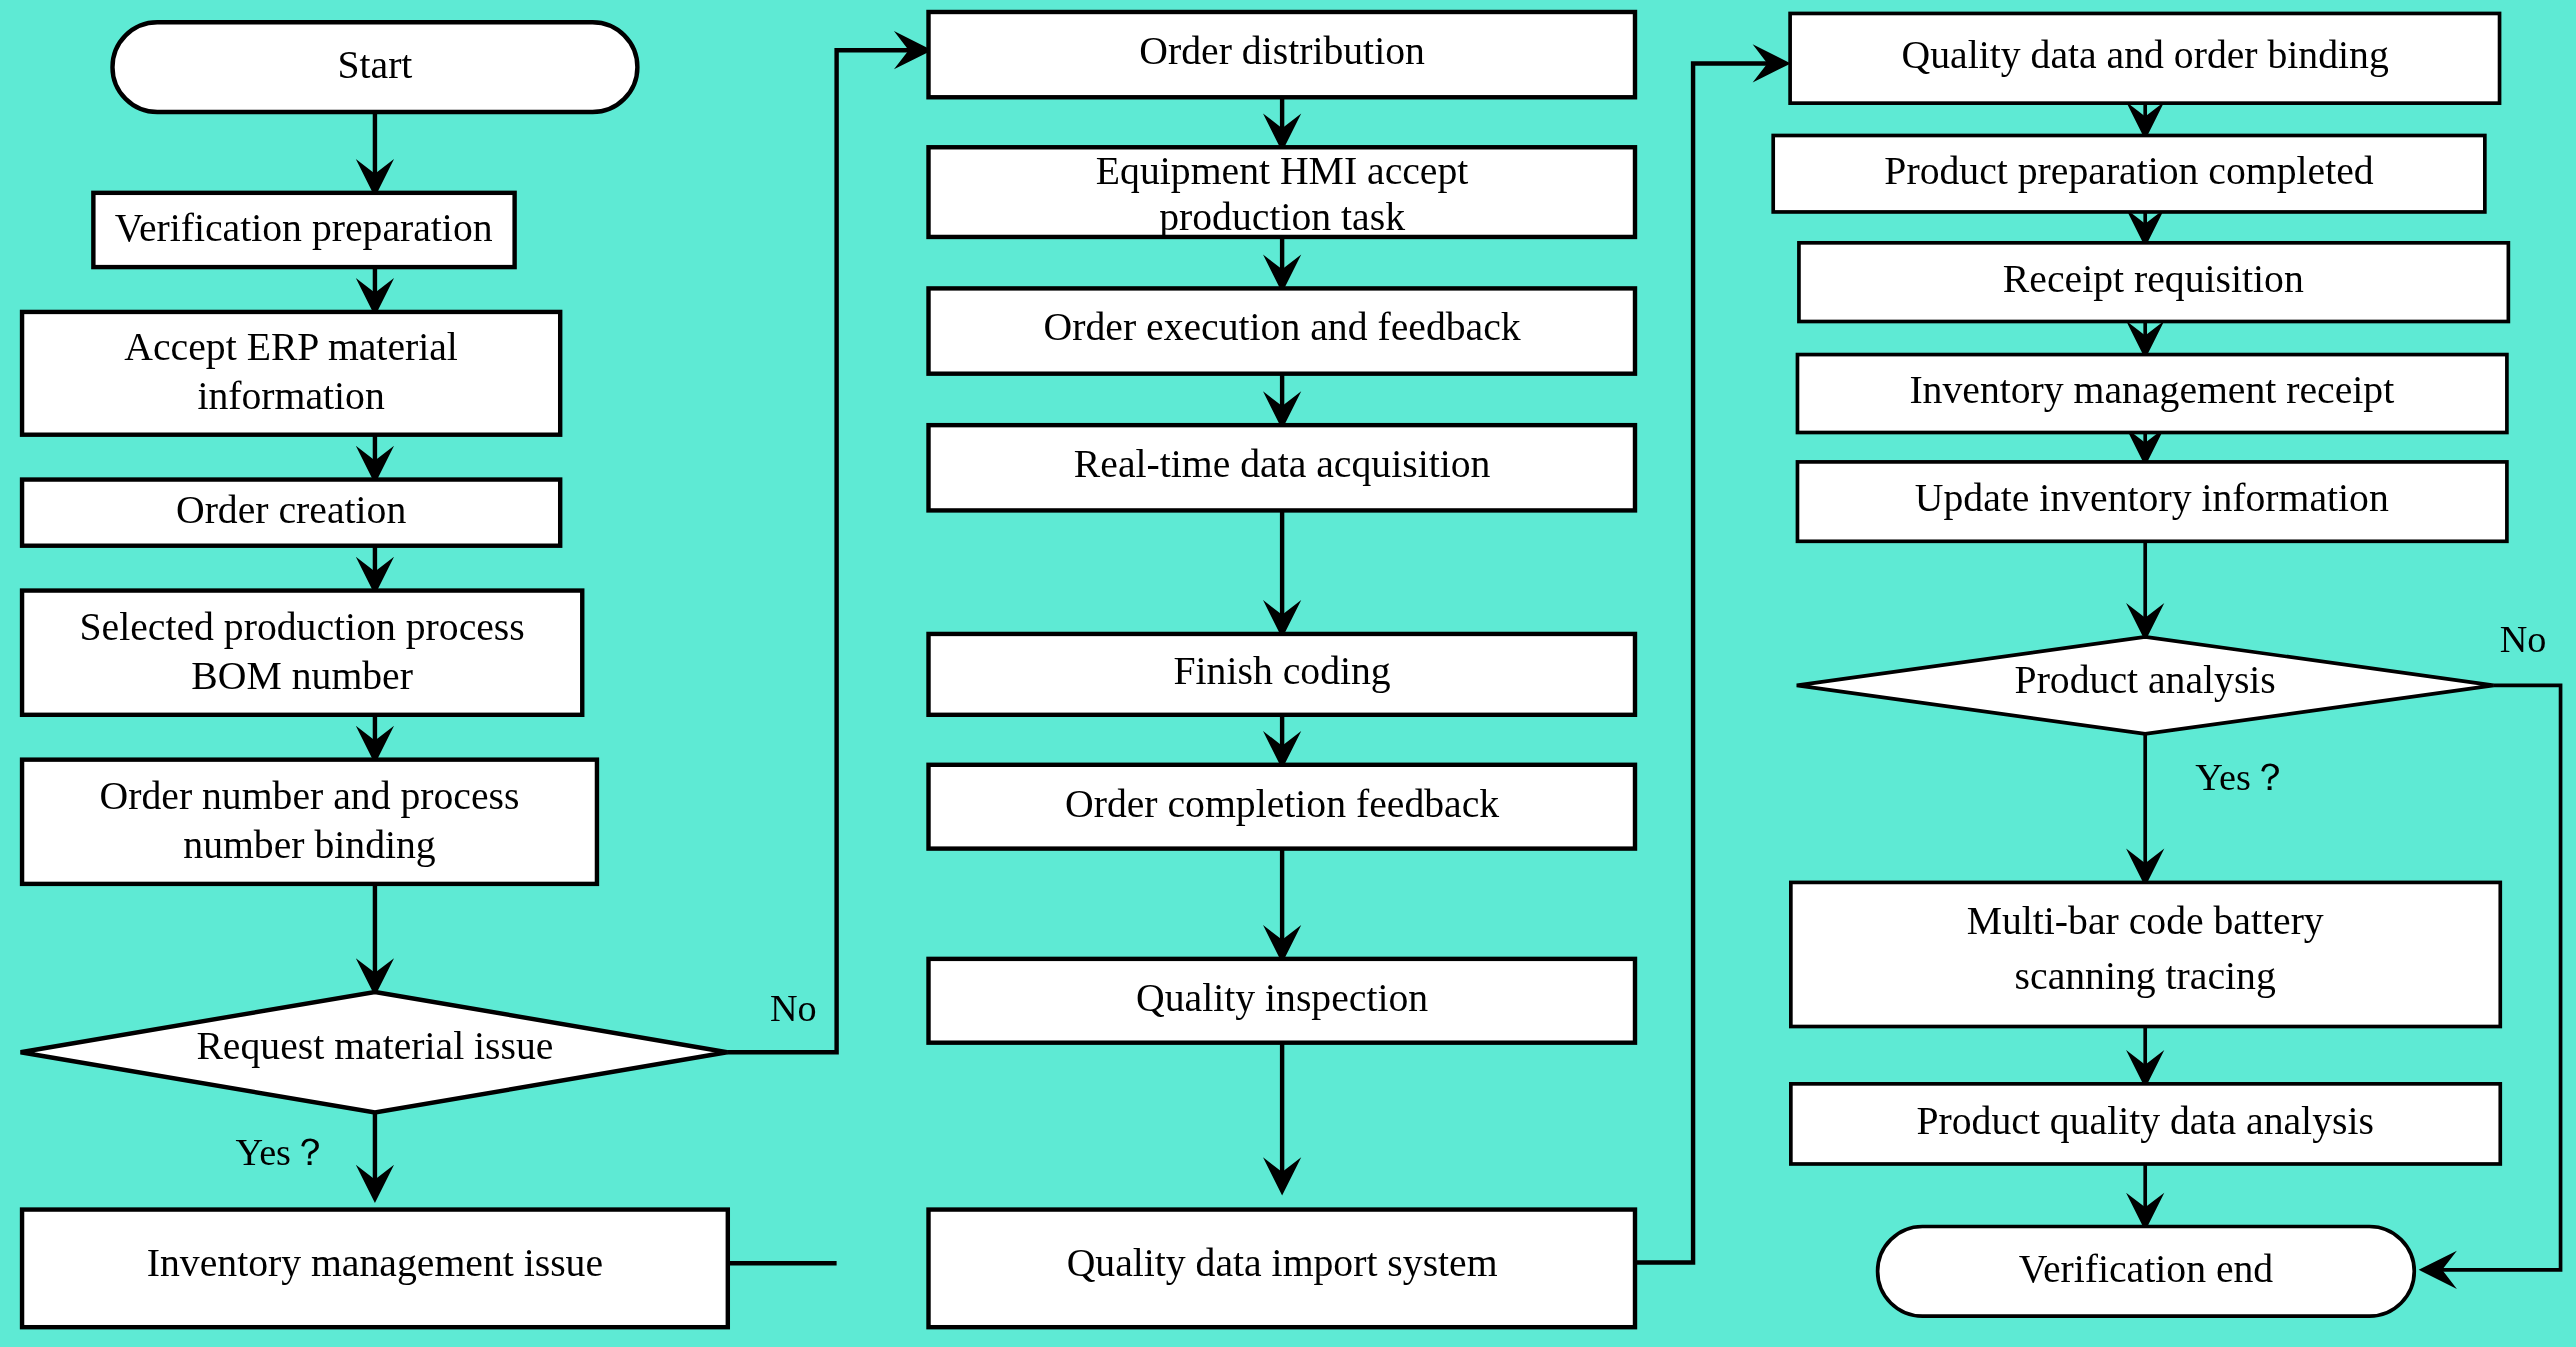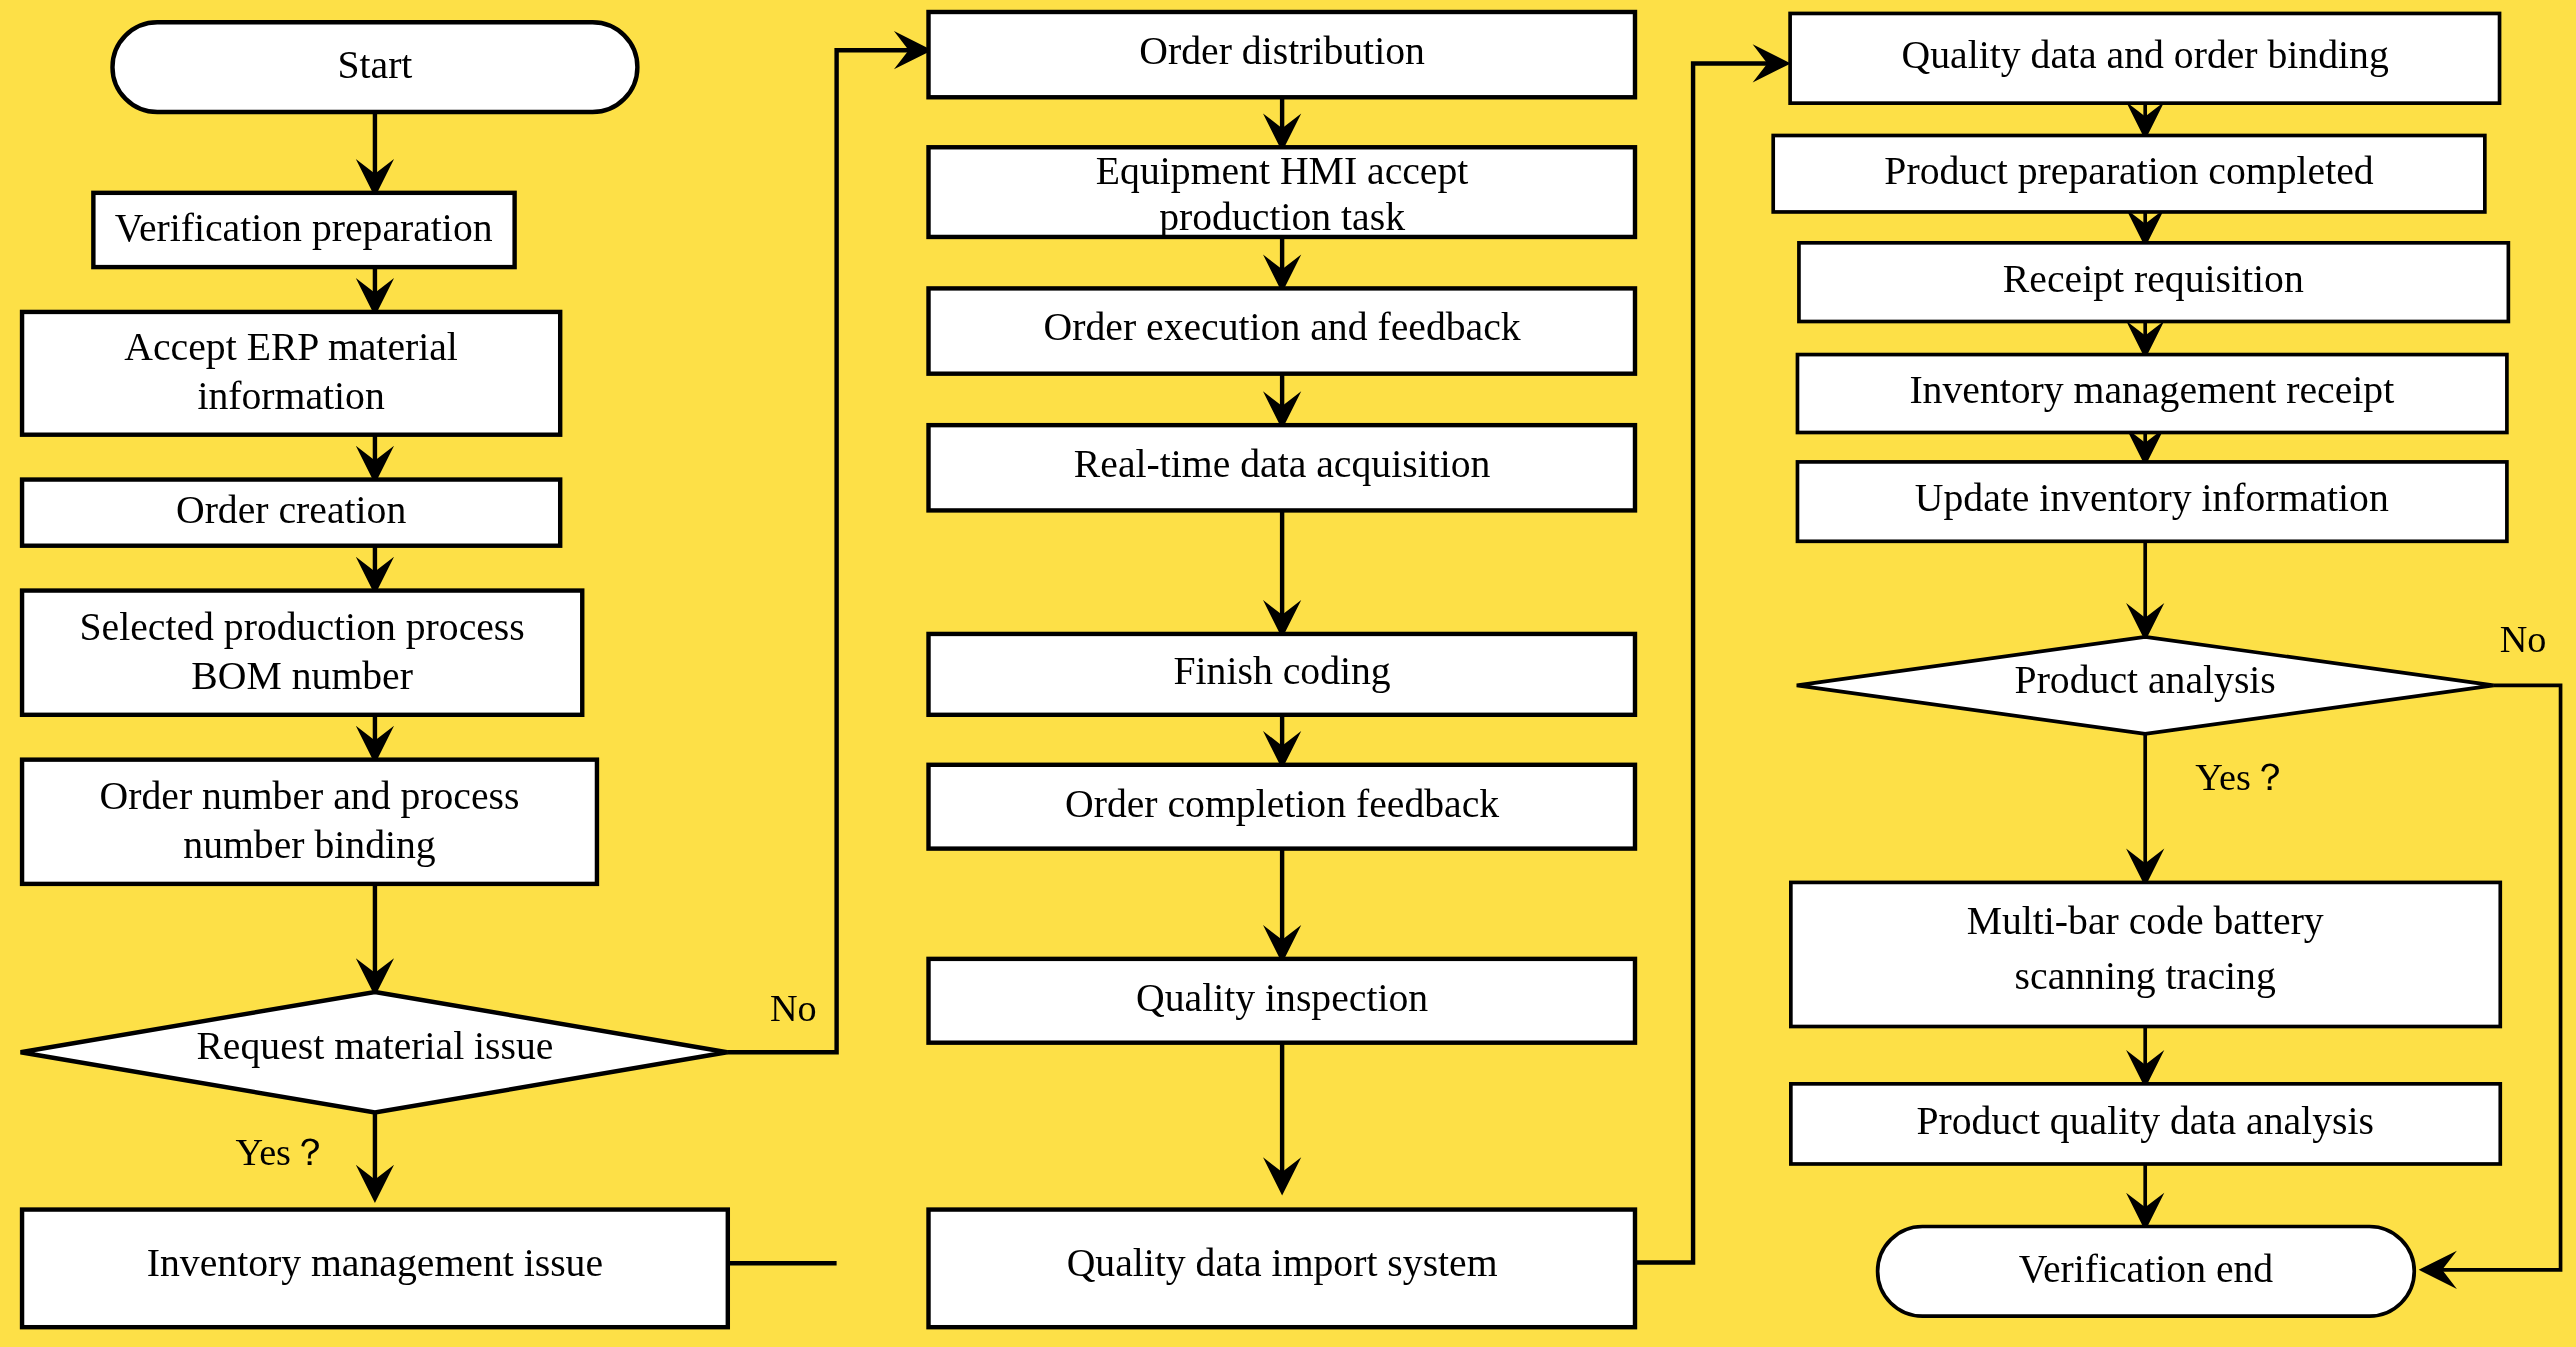--- a/index.html
+++ b/index.html
@@ -1,17 +1,17 @@
 <!DOCTYPE html>
 <html style="font-size:11.8px"><head>
 <meta charset="utf-8">
 <style>
   html,body{margin:0;padding:0;background:#ffffff;}
   body{font-family:"Liberation Serif","DejaVu Serif",serif;}
-  #stage{position:relative;width:2576px;height:1348px;background:#fde047;overflow:hidden;}
+  #stage{position:relative;width:2576px;height:1348px;background:#5eead4;overflow:hidden;}
   svg#flow{position:absolute;left:0;top:0;width:2576px;height:1348px;}
   .shape{fill:#ffffff;stroke:#000000;stroke-width:6;}
   .shape-thin{fill:#ffffff;stroke:#000000;stroke-width:5;}
   .conn{stroke:#000000;stroke-width:6;fill:none;}
   .conn-thin{stroke:#000000;stroke-width:5;fill:none;}
   .arrowhead{fill:#000000;stroke:none;}
   .nodetext{font-family:"Liberation Serif","DejaVu Serif",serif;font-size:54px;fill:#000;
             text-anchor:middle;dominant-baseline:middle;}
   .edgelabel{font-family:"Liberation Serif","DejaVu Serif",serif;font-size:52px;fill:#000;
              text-anchor:middle;dominant-baseline:middle;}

